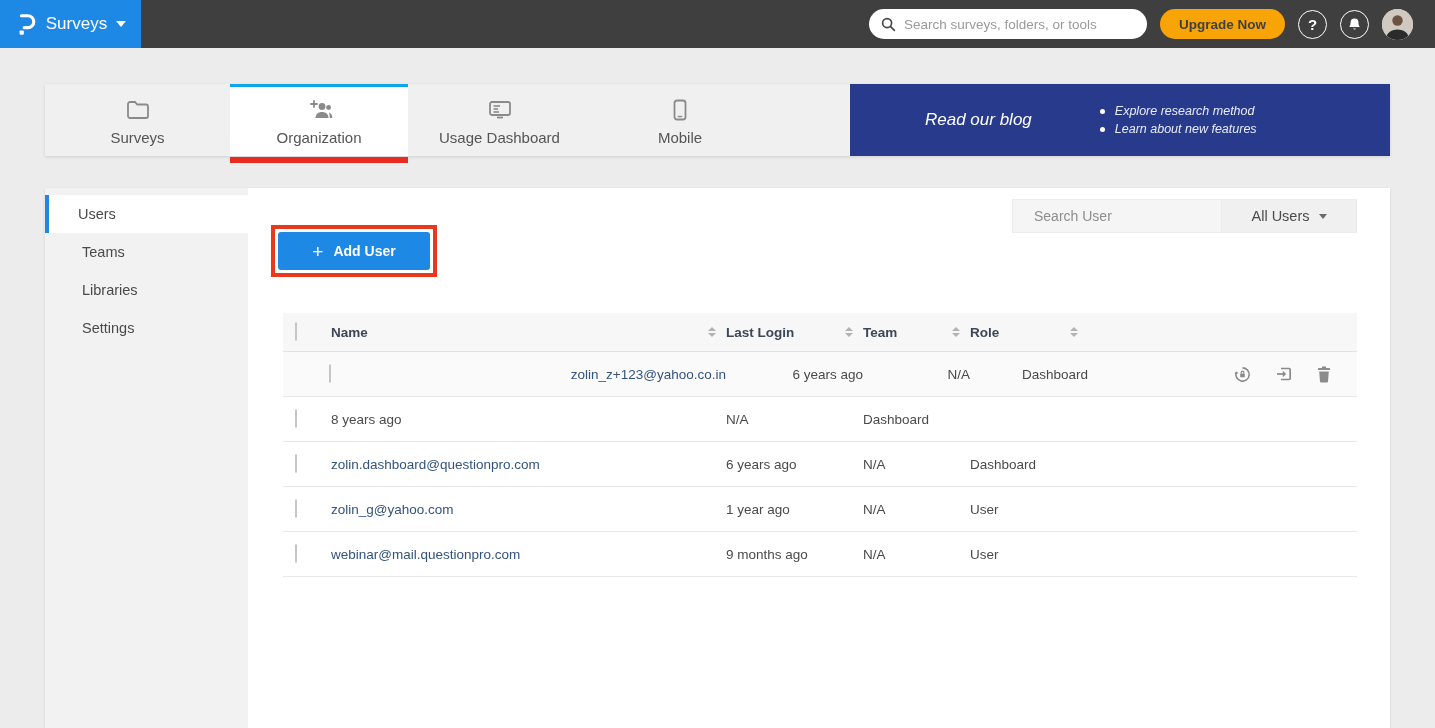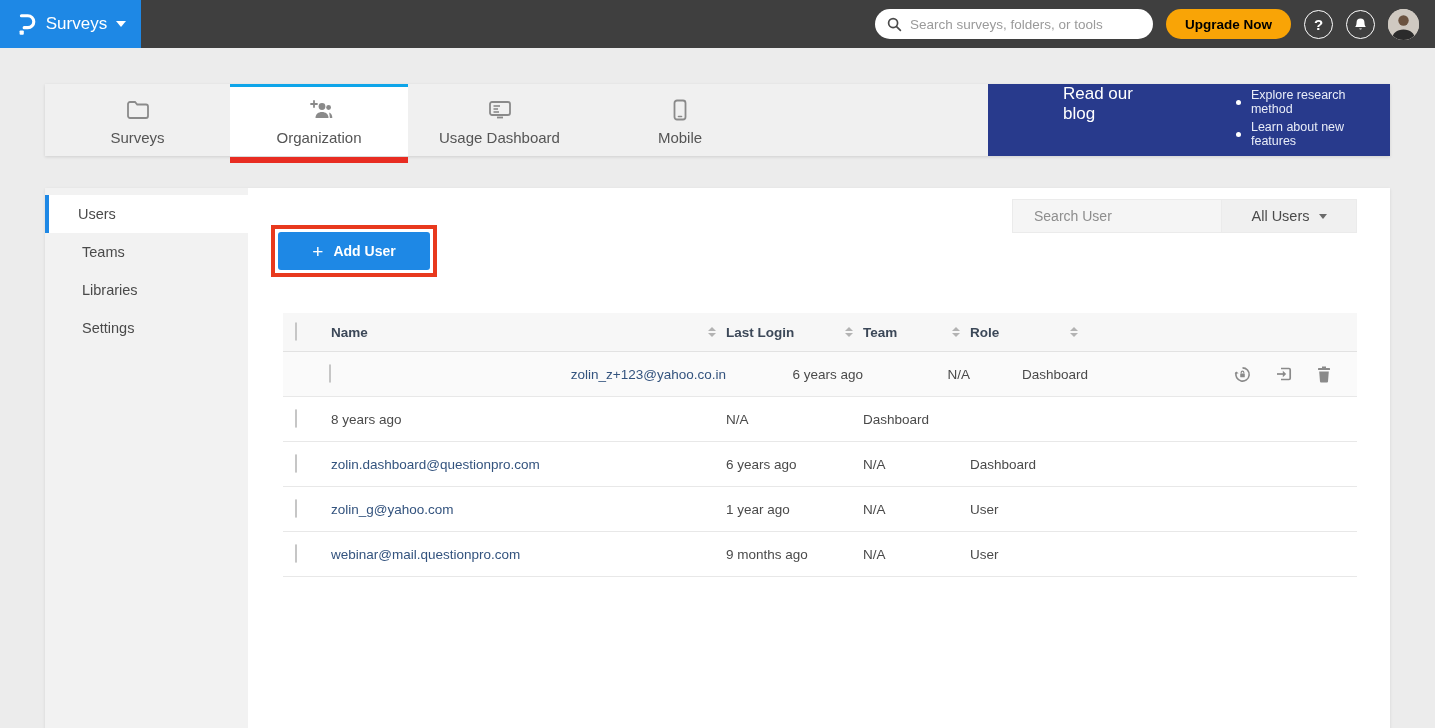--- a/index.html
+++ b/index.html
@@ -8,27 +8,27 @@
 
   
   .topbar { position:absolute; left:0; top:0; width:1435px; height:48px;
     background:#3f3f3f; display:flex; align-items:center; }
   .brand { width:141px; height:48px; background:#1e88e5; display:flex;
     align-items:center; justify-content:center; gap:9px; cursor:pointer; }
   .brand-label { color:#fff; font-size:17px; }
   .caret { width:0; height:0; border-left:5px solid transparent;
     border-right:5px solid transparent; border-top:6px solid #fff; }
   .topbar-right { margin-left:auto; display:flex; align-items:center;
-    gap:13px; padding-right:16px; }
+    gap:13px; padding-right:22px; }
   .global-search { width:278px; height:30px; background:#fff; border-radius:16px;
     display:flex; align-items:center; padding:0 12px; gap:8px; }
   .global-search input { border:none; outline:none; flex:1; font-size:13.5px;
     color:#444; background:transparent; font-family:"Liberation Sans",sans-serif; }
   .global-search input::placeholder { color:#9a9a9a; }
-  .upgrade-btn { height:30px; padding:0 19px; background:#f9a406; color:#000000;
+  .upgrade-btn { height:30px; padding:0 19px; background:#f9a406; color:#404040;
     border:none; border-radius:16px; font-size:13.5px; font-weight:bold;
     cursor:pointer; font-family:"Liberation Sans",sans-serif; }
   .circle-btn { width:29px; height:29px; border:1.5px solid #fff; border-radius:50%;
     display:flex; align-items:center; justify-content:center; color:#fff;
     font-size:15px; font-weight:bold; cursor:pointer; }
   .avatar { width:31px; height:31px; border-radius:50%; overflow:hidden;
     background:#d8d3cc; cursor:pointer; display:flex; align-items:flex-end;
     justify-content:center; }
 
   
@@ -36,22 +36,22 @@
     background:#f0f0f0; box-shadow:0 1px 3px rgba(0,0,0,.12); display:flex; }
   .tab { width:178px; height:72px; display:flex; flex-direction:column;
     align-items:center; justify-content:center; gap:7px; cursor:pointer;
     border-top:3px solid transparent; }
   .tab:nth-child(1){ width:185px; }
   .tab:nth-child(3){ width:183px; }
   .tab.active { background:#fff; border-top:3px solid #0ea5e9; }
   .tab-label { font-size:15px; color:#555; }
   .tab-icon { height:24px; display:flex; align-items:center; }
   .tab-filler { flex:1; }
-  .blog-panel { width:402px; height:72px; background:#283a8c; display:flex;
-    padding-left:75px; cursor:pointer; }
+  .blog-panel { width:540px; height:72px; background:#283a8c; display:flex;
+    align-items:center; padding-left:75px; cursor:pointer;font-style:italic; }
   .blog-title { color:#fff; font-size:17px; }
   .blog-bullets { list-style:none; margin-left:68px; }
   .blog-bullets li { color:#e9edf8; font-size:12.5px; margin:4px 0;
     display:flex; align-items:center; gap:10px; }
   .bullet-dot { width:5px; height:5px; border-radius:50%; background:#fff;
     display:inline-block; flex:0 0 auto; }
   .tab-underline { position:absolute; left:185px; top:73px; width:178px;
     height:6px; background:#e82c22; }
 
   

